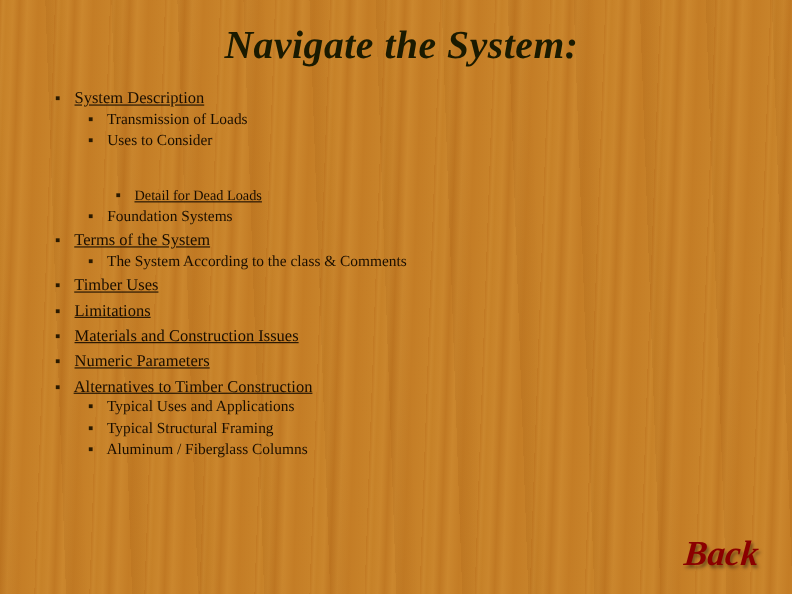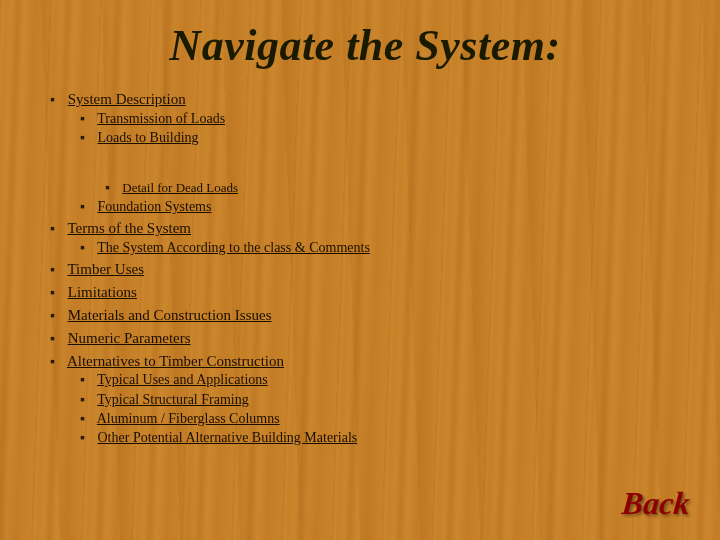--- a/index.html
+++ b/index.html
@@ -33,21 +33,21 @@
     }
 
     .slide {
       width: 720px;
       height: 540px;
       padding: 20px 40px 20px 50px;
       position: relative;
     }
 
     h1 {
-      font-size: 44px;
+      font-size: 36px;
       font-weight: bold;
       color: #1a1a00;
       text-align: center;
       margin-bottom: 18px;
       font-style: italic;
       letter-spacing: 0.5px;
     }
 
     ul {
       list-style: none;
@@ -79,21 +79,20 @@
     }
 
     .level2 > li {
       font-size: 14px;
       color: #2a1a00;
       margin-bottom: 1px;
       line-height: 1.3;
     }
 
     .level2 > li > .bullet-text {
-      text-decoration: underline;
       color: #1a0e00;
       margin-top: 32px;
     }
 
     .level3 {
       padding-left: 25px;
       margin-top: 32px;
     }
 
     .level3 > li {
@@ -133,21 +132,21 @@
     <li>
       <span class="bullet-marker">▪</span>
       <span class="bullet-text">System Description</span>
       <ul class="level2">
         <li>
           <span class="bullet-marker">▪</span>
           <span class="bullet-text">Transmission of Loads</span>
         </li>
         <li>
           <span class="bullet-marker">▪</span>
-          <span class="bullet-text">Loads to Building</span>
+          <span class="bullet-text">Uses to Consider</span>
           <ul class="level3">
             <li>
               <span class="bullet-marker">▪</span>
               <span class="bullet-text">Detail for Dead Loads</span>
             </li>
           </ul>
         </li>
         <li>
           <span class="bullet-marker">▪</span>
           <span class="bullet-text">Foundation Systems</span>
@@ -195,24 +194,20 @@
           <span class="bullet-text">Typical Uses and Applications</span>
         </li>
         <li>
           <span class="bullet-marker">▪</span>
           <span class="bullet-text">Typical Structural Framing</span>
         </li>
         <li>
           <span class="bullet-marker">▪</span>
           <span class="bullet-text">Aluminum / Fiberglass Columns</span>
         </li>
-        <li>
-          <span class="bullet-marker">▪</span>
-          <span class="bullet-text">Other Potential Alternative Building Materials</span>
-        </li>
       </ul>
     </li>
 
 
   </ul>
 
   <div class="back-btn">Back</div>
 </div>
 
 </body></html>

